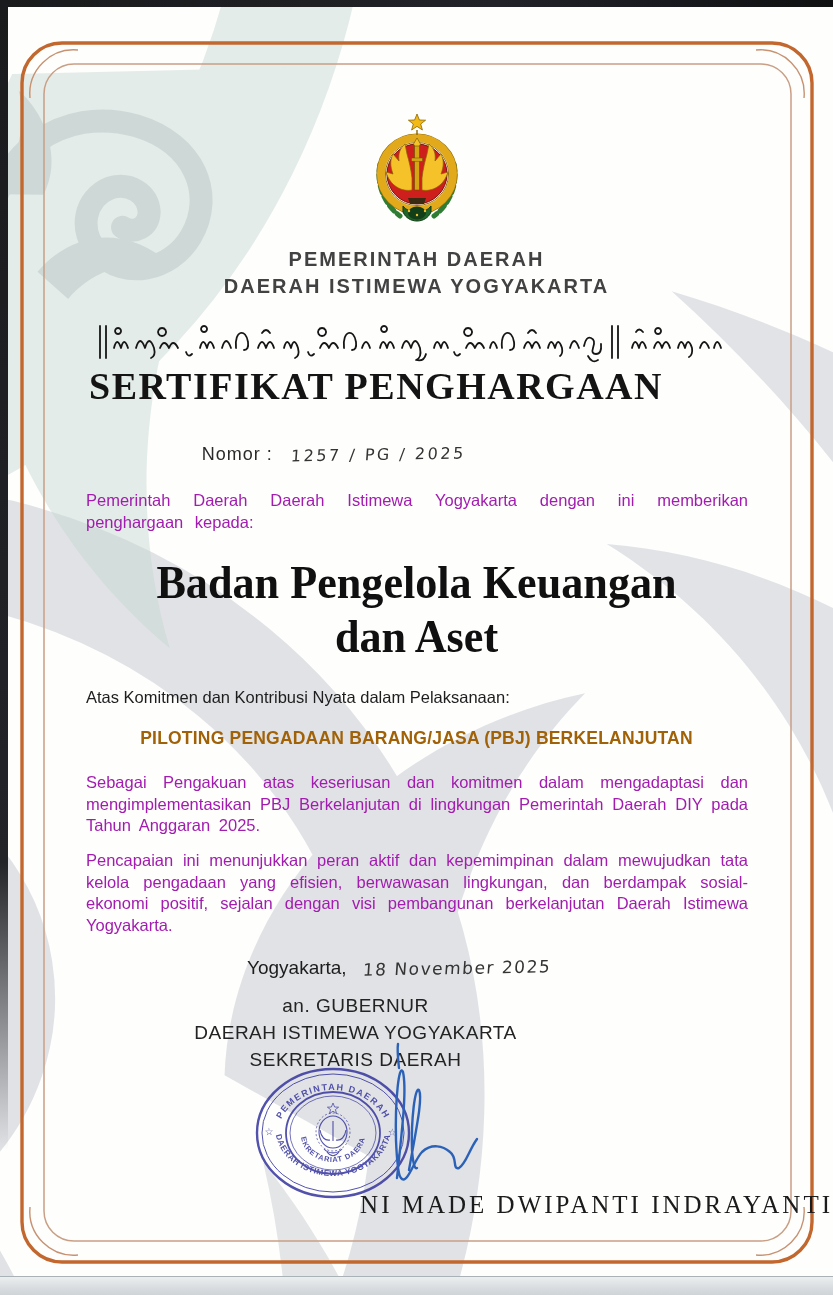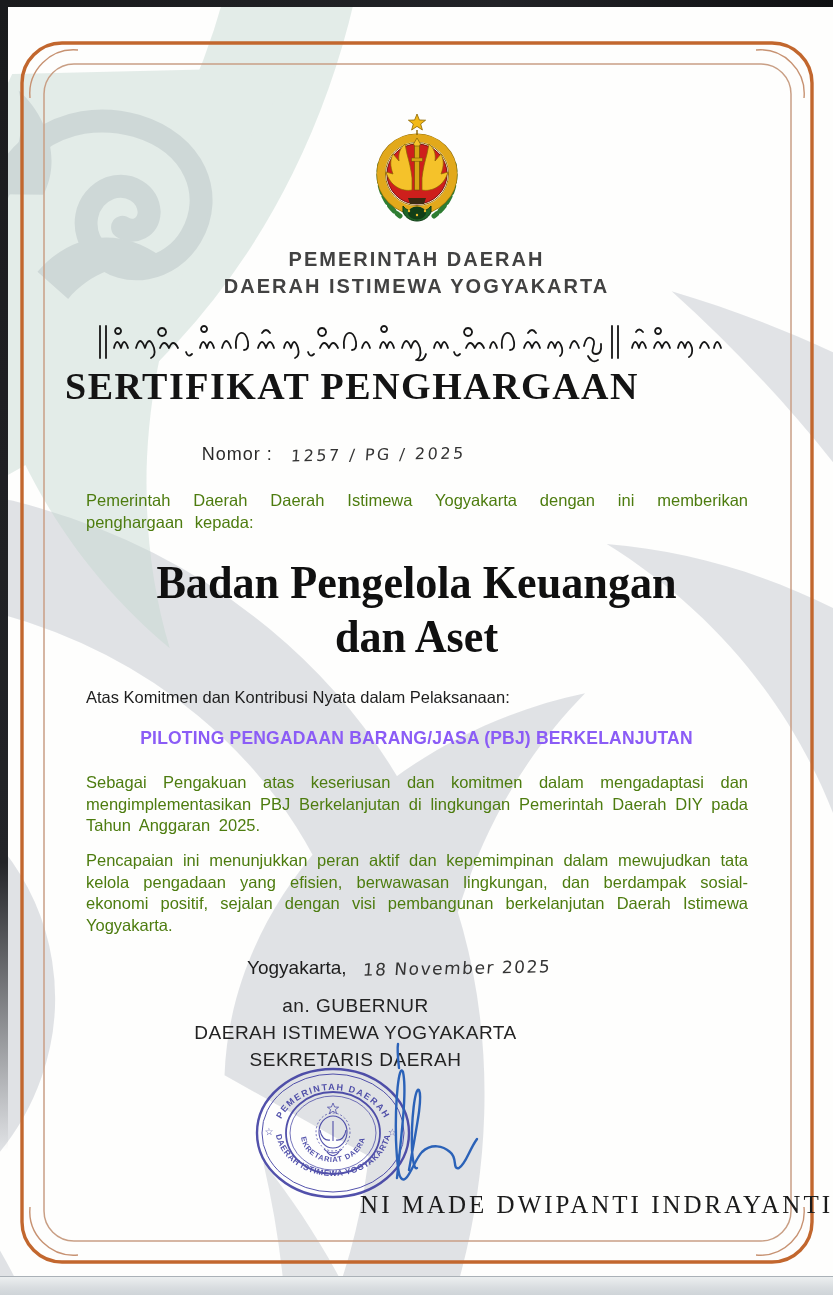--- a/index.html
+++ b/index.html
@@ -15,37 +15,37 @@
   .scan-bottom{left:0;top:1276px;width:833px;height:19px;background:linear-gradient(180deg,#eceff0 0%,#d9dde0 55%,#cdd3d7 100%);border-top:1px solid #aab1b7;z-index:9;}
   
   .ornaments{left:0;top:0;z-index:1;}
   .frame{left:0;top:0;z-index:2;}
   
   .content{z-index:3;}
   .header-line{left:0;width:833px;text-align:center;font-weight:bold;color:#424242;font-size:20px;letter-spacing:2px;}
   .title{
     left:0;width:704px;text-align:center;top:364px;
     font-family:"Liberation Serif",serif;font-weight:bold;font-size:38px;
-    letter-spacing:1.5px;color:#141414;
+    letter-spacing:1.5px;color:#141414;padding-left:24px;
   }
   .nomor-row{left:0;top:444px;width:667px;display:flex;justify-content:center;gap:18px;align-items:baseline;}
   .nomor-label{font-size:18px;color:#2a2a2a;letter-spacing:1px;}
   .handwriting{
     font-family:"DejaVu Sans",sans-serif;color:#343434;
     transform:skewX(-5deg) rotate(-1deg);letter-spacing:2.5px;
   }
   .nomor-value{font-size:16px;}
-  .para{left:86px;width:662px;font-size:16.5px;line-height:21.5px;text-align:justify;color:#4d7c0f;word-spacing:4px;}
+  .para{left:86px;width:662px;font-size:16.5px;line-height:21.5px;text-align:justify;color:#a21caf;word-spacing:4px;}
   .recipient{
     left:0;width:833px;top:556px;text-align:center;
     font-family:"Liberation Serif",serif;font-weight:bold;font-size:46px;line-height:1.18;
     color:#101010;transform:scaleX(.96);
   }
   .commitment{left:86px;top:688px;width:662px;font-size:16.5px;color:#1e1e1e;}
-  .program{left:0;top:728px;width:833px;text-align:center;font-size:17.5px;font-weight:bold;color:#8b5cf6;letter-spacing:.2px;}
+  .program{left:0;top:728px;width:833px;text-align:center;font-size:17.5px;font-weight:bold;color:#a16207;letter-spacing:.2px;}
   .date-row{left:247px;top:957px;display:flex;gap:16px;align-items:baseline;}
   .place{font-size:19px;color:#1c1c1c;}
   .date-value{font-size:17px;letter-spacing:1.5px;}
   .sig-line{left:0;width:711px;text-align:center;color:#232323;font-size:19px;letter-spacing:.5px;}
   .name{
     left:0;width:833px;top:1191px;text-align:right;
     font-family:"Liberation Serif",serif;font-size:25px;letter-spacing:3px;color:#1b1b1b;
   }
   .stamp{left:248px;top:1058px;z-index:4;}
   .signature{left:0;top:0;z-index:5;}

